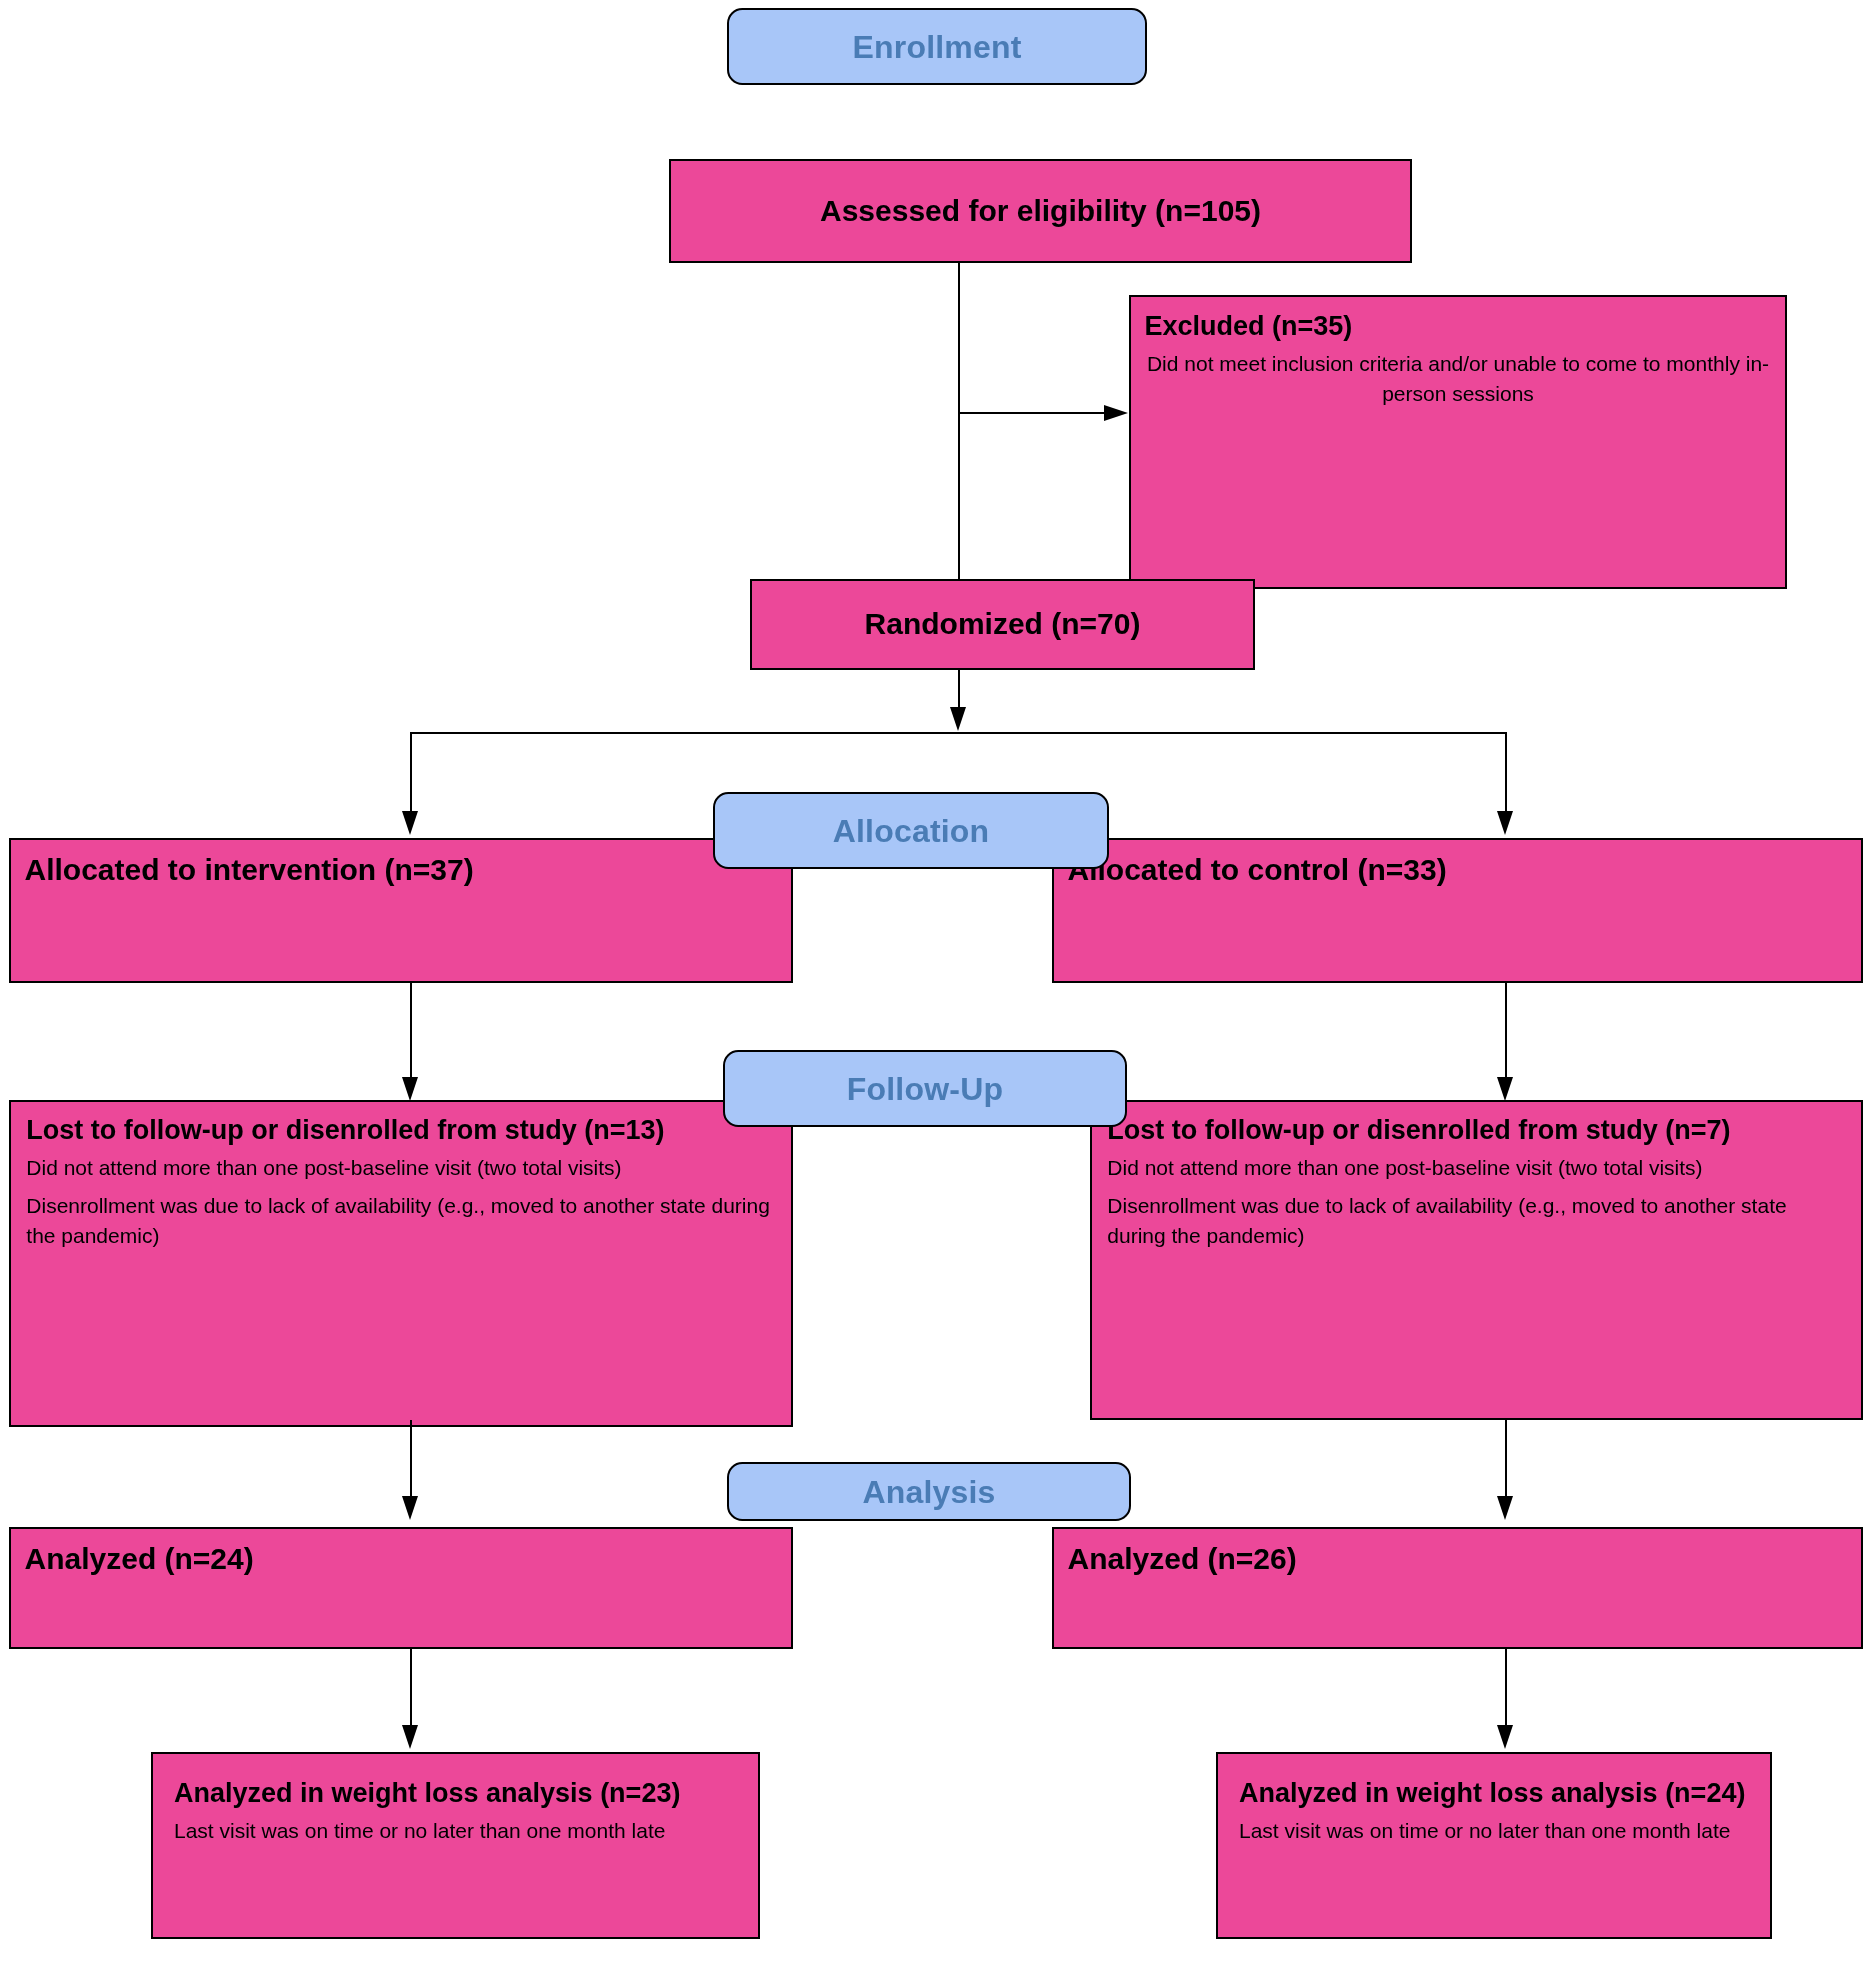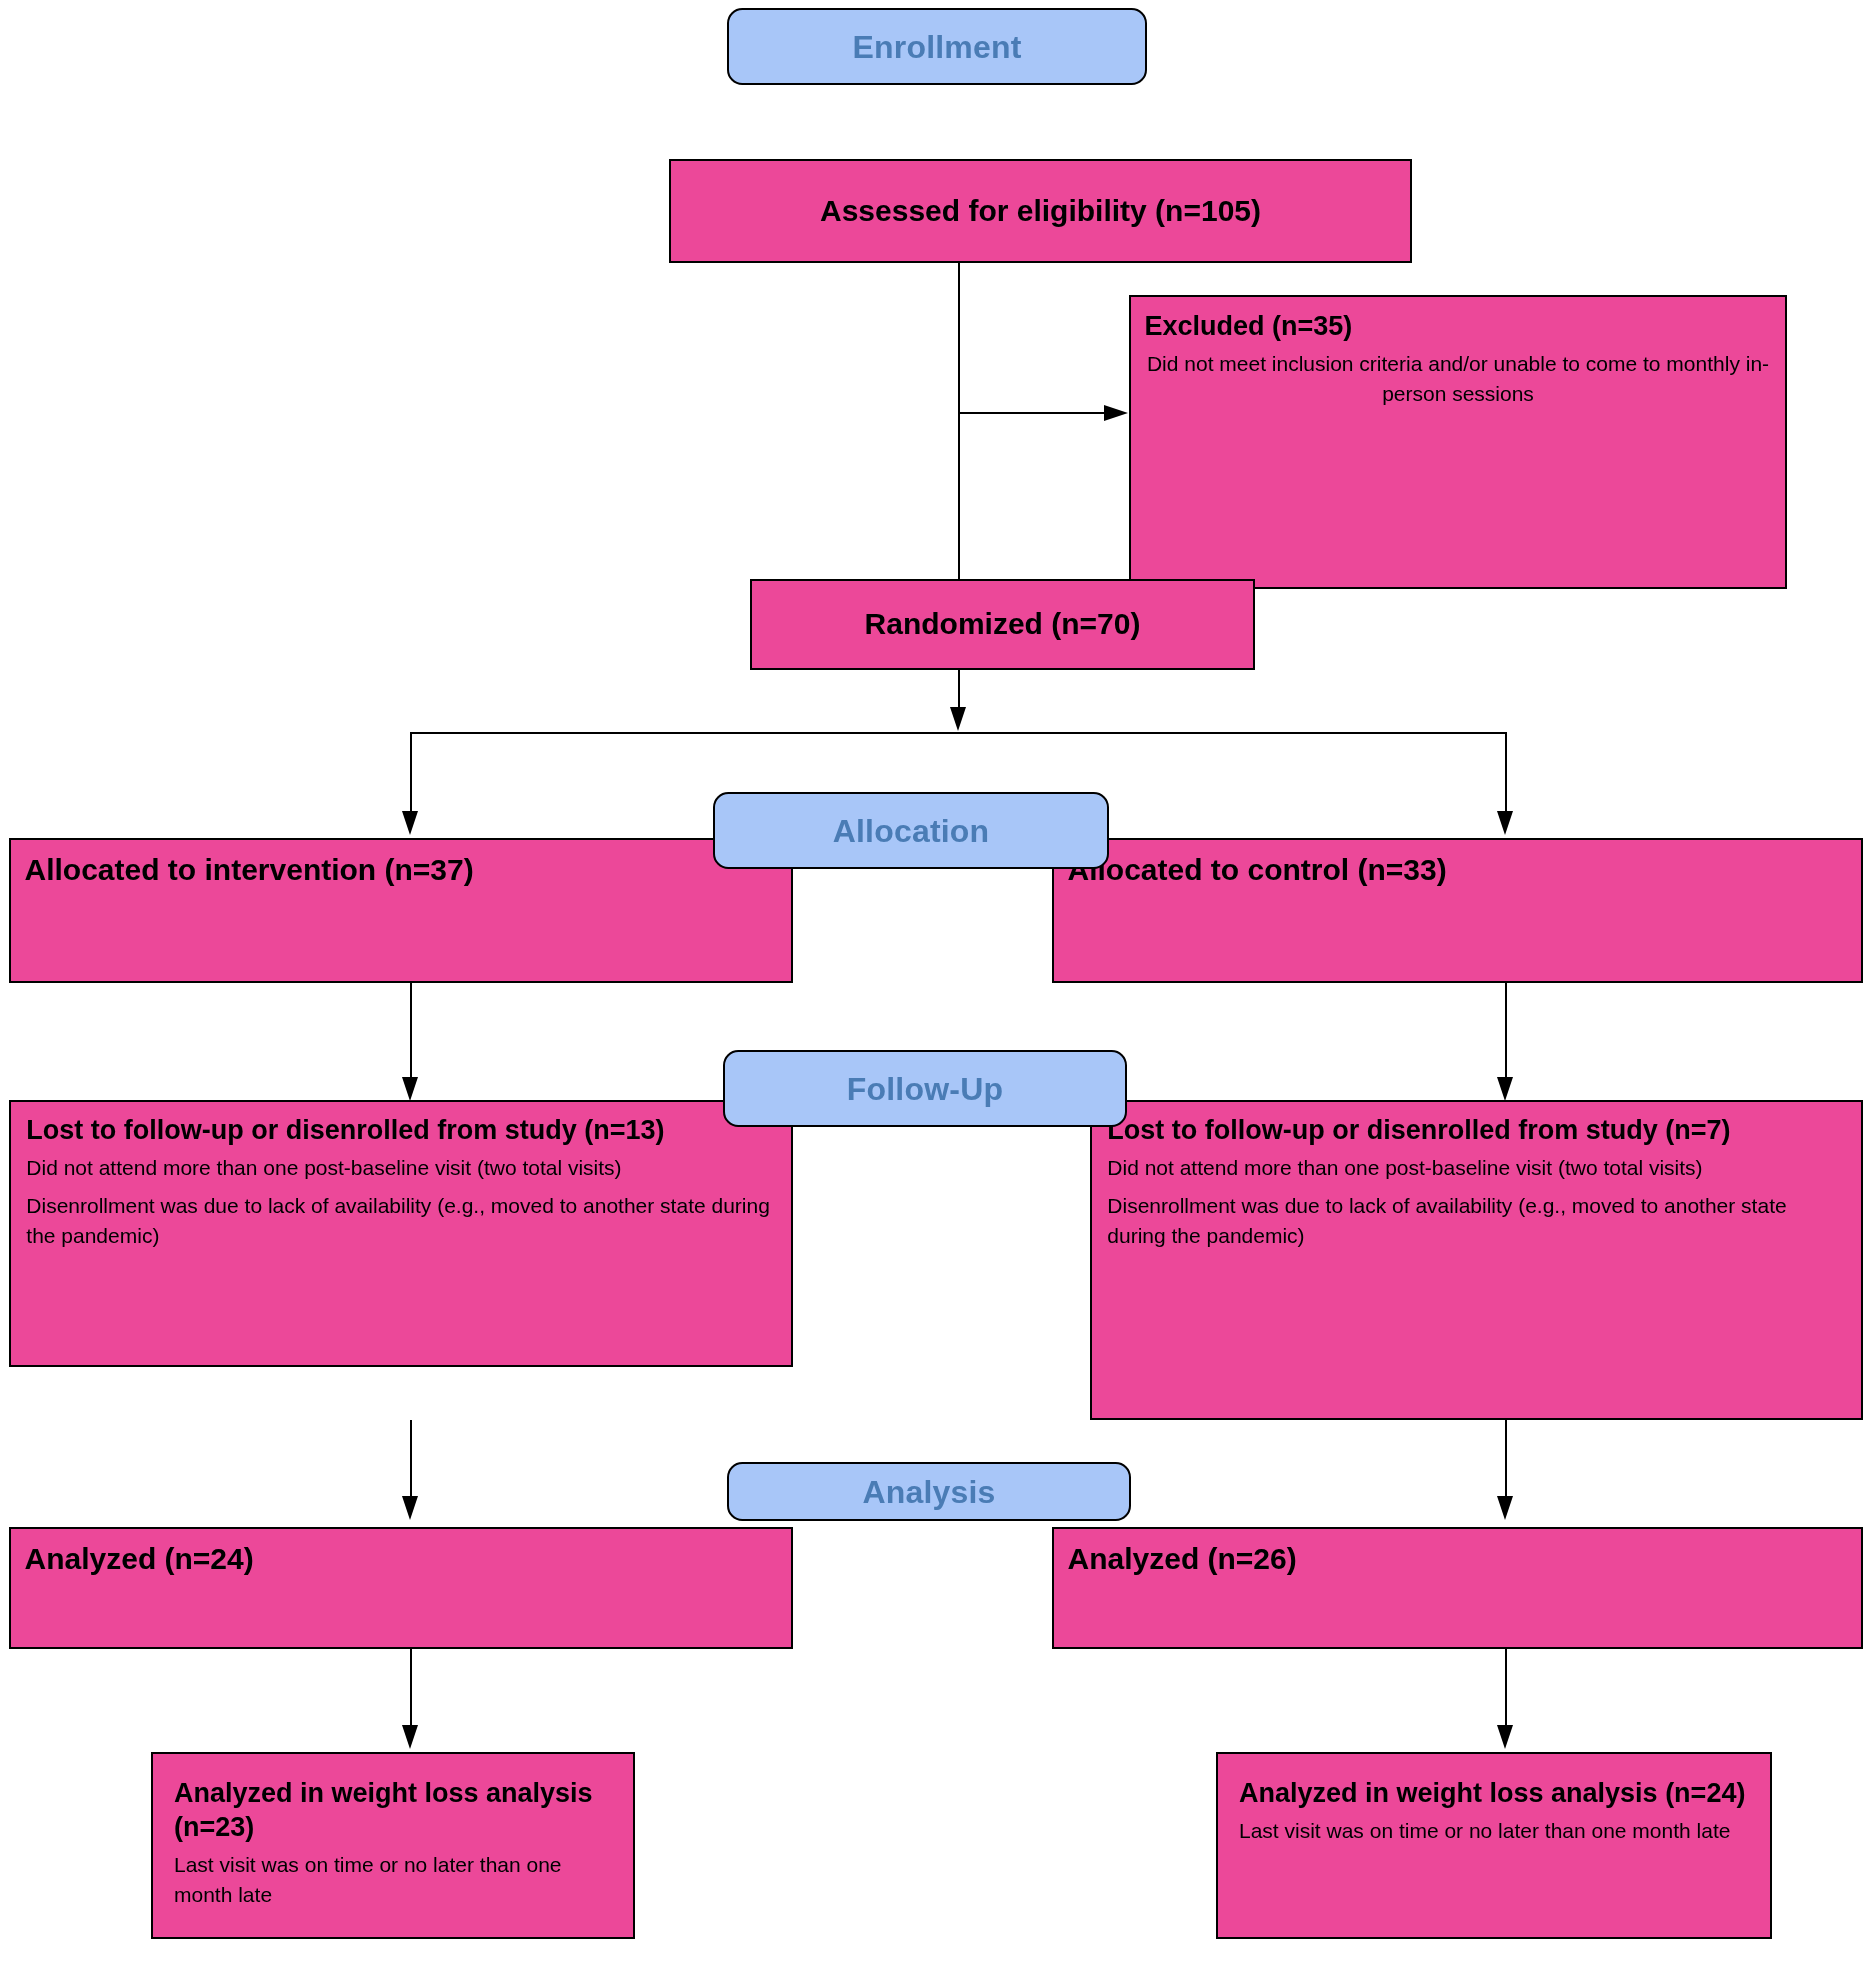--- a/index.html
+++ b/index.html
@@ -172,41 +172,41 @@
   </div>
 
   <div class="node" style="left:9px; top:838px; width:784px; height:145px;">
     <div class="hd">Allocated to intervention (n=37)</div>
   </div>
 
   <div class="node" style="left:1052px; top:838px; width:811px; height:145px;">
     <div class="hd">Allocated to control (n=33)</div>
   </div>
 
-  <div class="node" style="left:9px; top:1100px; width:784px; height:267px; padding:10.8px 15.3px;">
+  <div class="node" style="left:9px; top:1100px; width:784px; height:327px; padding:10.8px 15.3px;">
     <div class="hd-sm">Lost to follow-up or disenrolled from study (n=13)</div>
     <div class="body-txt first">Did not attend more than one post-baseline visit (two total visits)</div>
     <div class="body-txt">Disenrollment was due to lack of availability (e.g., moved to another state during the pandemic)</div>
   </div>
 
   <div class="node" style="left:1090px; top:1100px; width:773px; height:320px; padding:10.8px 15.3px;">
     <div class="hd-sm">Lost to follow-up or disenrolled from study (n=7)</div>
     <div class="body-txt first">Did not attend more than one post-baseline visit (two total visits)</div>
     <div class="body-txt">Disenrollment was due to lack of availability (e.g., moved to another state during the pandemic)</div>
   </div>
 
   <div class="node" style="left:9px; top:1527px; width:784px; height:122px;">
     <div class="hd">Analyzed (n=24)</div>
   </div>
 
   <div class="node" style="left:1052px; top:1527px; width:811px; height:122px;">
     <div class="hd">Analyzed (n=26)</div>
   </div>
 
-  <div class="node" style="left:151px; top:1752px; width:484px; height:187px; padding:21.6px 21px;">
+  <div class="node" style="left:151px; top:1752px; width:609px; height:187px; padding:21.6px 21px;">
     <div class="hd-sm">Analyzed in weight loss analysis (n=23)</div>
     <div class="body-txt first">Last visit was on time or no later than one month late</div>
   </div>
 
   <div class="node" style="left:1216px; top:1752px; width:556px; height:187px; padding:21.6px 21px;">
     <div class="hd-sm">Analyzed in weight loss analysis (n=24)</div>
     <div class="body-txt first">Last visit was on time or no later than one month late</div>
   </div>
 
 </div>

